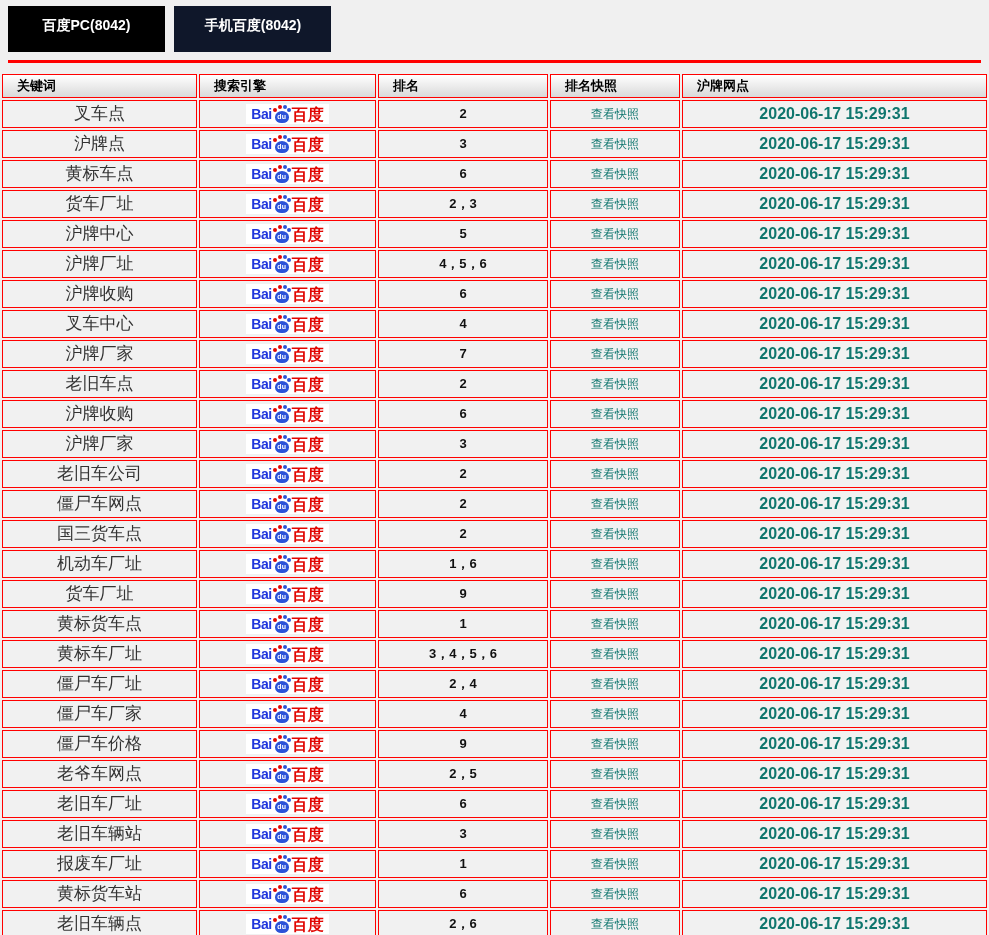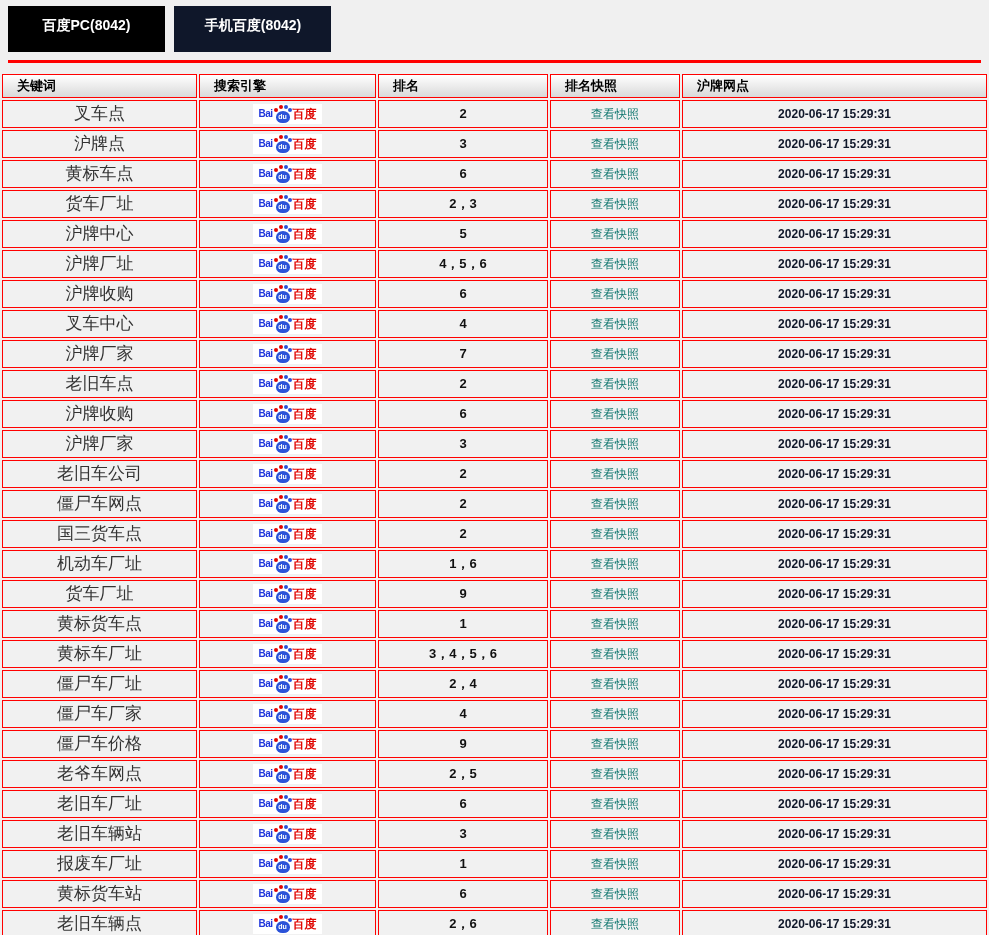--- a/index.html
+++ b/index.html
@@ -36,39 +36,39 @@
   td {
     background:#f1f1f1;
     border:1px solid #ff0000;
     font-size:12px; text-align:center; color:#222;
     height:16px; line-height:16px; padding:3px 2px;
     white-space:nowrap; overflow:hidden;
   }
   td.kw { font-size:17px; color:#333; }
   td.rank span { font-weight:bold; font-size:13px; color:#111; }
   td.snap { color:#0f766e; }
-  td.time { font-weight:bold; font-size:12px; color:#0f172a; }
+  td.time { font-weight:bold; font-size:16px; color:#0f766e; }
   
   .baidu-logo {
     display:inline-flex; align-items:flex-end; justify-content:center;
     background:#ffffff; padding:1px 5px; height:20px; line-height:normal;
   }
-  .bd-bai { color:#2036dc; font-weight:bold; font-size:10px; line-height:18px; letter-spacing:-0.5px; }
+  .bd-bai { color:#2036dc; font-weight:bold; font-size:14px; line-height:18px; letter-spacing:-0.5px; }
   .bd-paw { position:relative; width:18px; height:18px; margin:0 1px; }
   .bd-pad {
     position:absolute; left:2px; top:6px; width:14px; height:12px;
     background:#2b52d8; border-radius:50% 50% 45% 45%;
     color:#fff; font-size:7px; font-weight:bold; text-align:center; line-height:12px;
   }
   .bd-toe { position:absolute; border-radius:50%; }
   .bd-toe1 { left:0px;  top:3px; width:4px; height:4px; background:#e10602; }
   .bd-toe2 { left:5px;  top:0px; width:4px; height:4px; background:#e10602; }
   .bd-toe3 { left:10px; top:0px; width:4px; height:4px; background:#2b52d8; }
   .bd-toe4 { left:14px; top:3px; width:4px; height:4px; background:#2b52d8; }
-  .bd-cn { color:#e10602; font-weight:bold; font-size:12px; line-height:17px; }
+  .bd-cn { color:#e10602; font-weight:bold; font-size:16px; line-height:17px; }
 </style>
 </head>
 <body>
 
 <div class="tabs">
   <div class="tab tab-pc">百度PC(8042)</div>
   <div class="tab tab-mobile">手机百度(8042)</div>
 </div>
 
 <div class="red-rule"></div>

